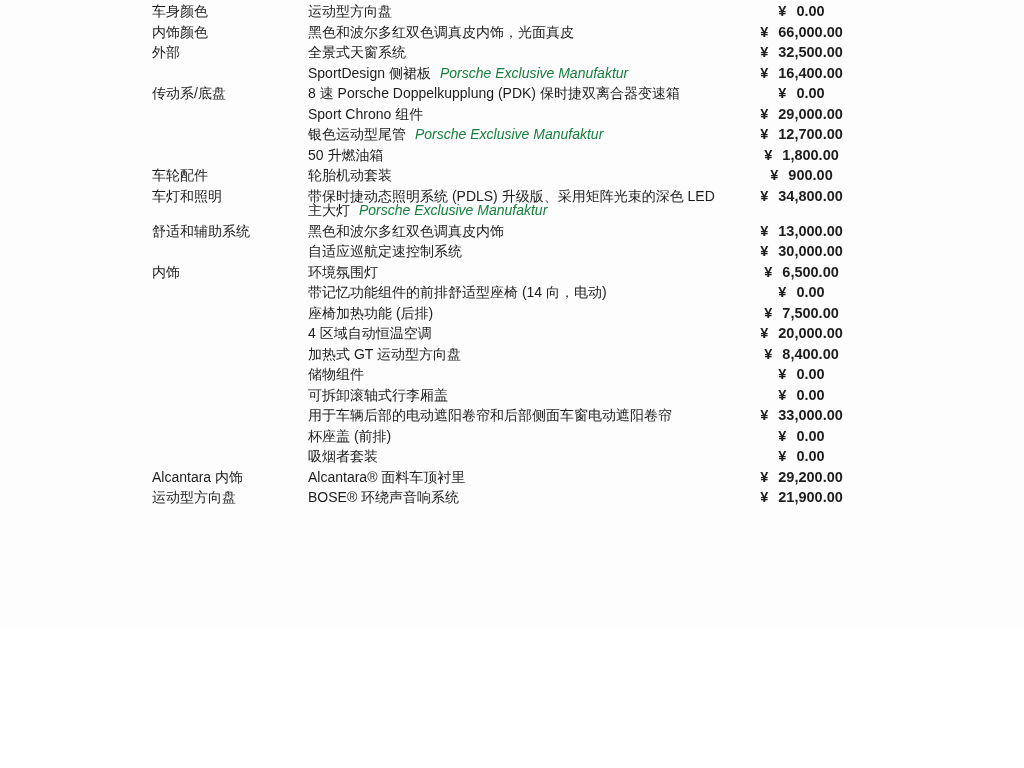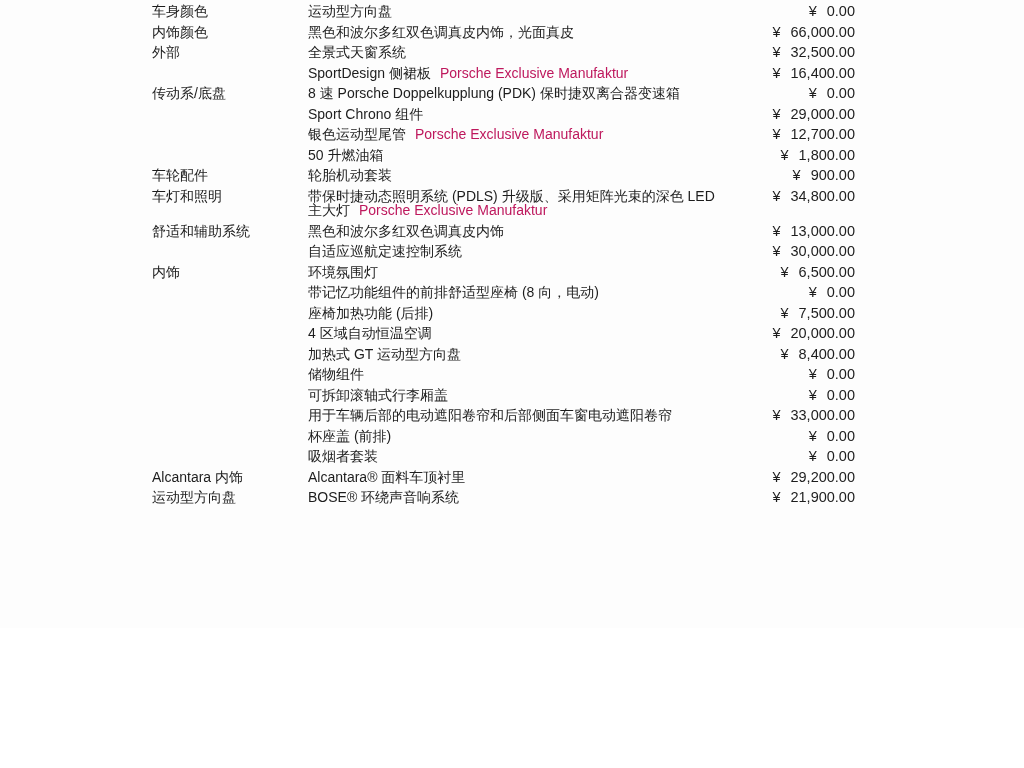--- a/index.html
+++ b/index.html
@@ -32,28 +32,30 @@
   }
   .cell-desc {
     flex: 0 0 440px;
     width: 440px;
     font-size: 14px;
     line-height: 14.5px;
   }
   .desc-line { white-space: nowrap; }
   .cell-price {
     flex: 1 1 auto;
-    text-align: right;
+    text-align: center;
     font-size: 14.5px;
     line-height: 14.5px;
     white-space: nowrap;
     font-variant-numeric: tabular-nums;
+    font-weight: bold;
   }
   .muted {
-    color: #be185d;
+    color: #15803d;
+    font-style: italic;
     text-align: center;
   }
   .desc-line .muted:not(:first-child) { margin-left: 9px; }
   .yen { margin-right: 10px; }
 </style>
 </head>
 <body>
 
 <div class="page">
   <div class="options-table">
@@ -145,21 +147,21 @@
       <div class="trow">
         <div class="cell-category">内饰</div>
         <div class="cell-desc">
           <div class="desc-line"><span class="seg">环境氛围灯</span></div>
         </div>
         <div class="cell-price"><span class="yen">¥</span><span class="amount">6,500.00</span></div>
       </div>
       <div class="trow">
         <div class="cell-category"></div>
         <div class="cell-desc">
-          <div class="desc-line"><span class="seg">带记忆功能组件的前排舒适型座椅 (8 向，电动)</span></div>
+          <div class="desc-line"><span class="seg">带记忆功能组件的前排舒适型座椅 (14 向，电动)</span></div>
         </div>
         <div class="cell-price"><span class="yen">¥</span><span class="amount">0.00</span></div>
       </div>
       <div class="trow">
         <div class="cell-category"></div>
         <div class="cell-desc">
           <div class="desc-line"><span class="seg">座椅加热功能 (后排)</span></div>
         </div>
         <div class="cell-price"><span class="yen">¥</span><span class="amount">7,500.00</span></div>
       </div>

